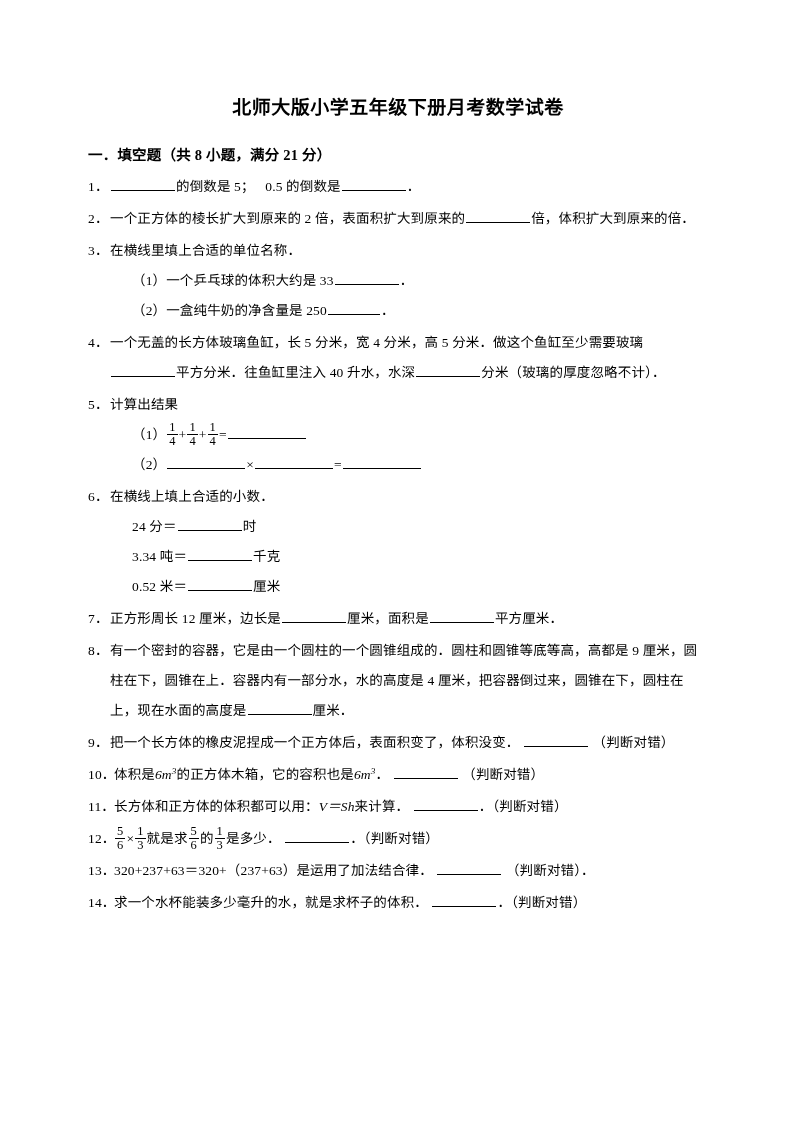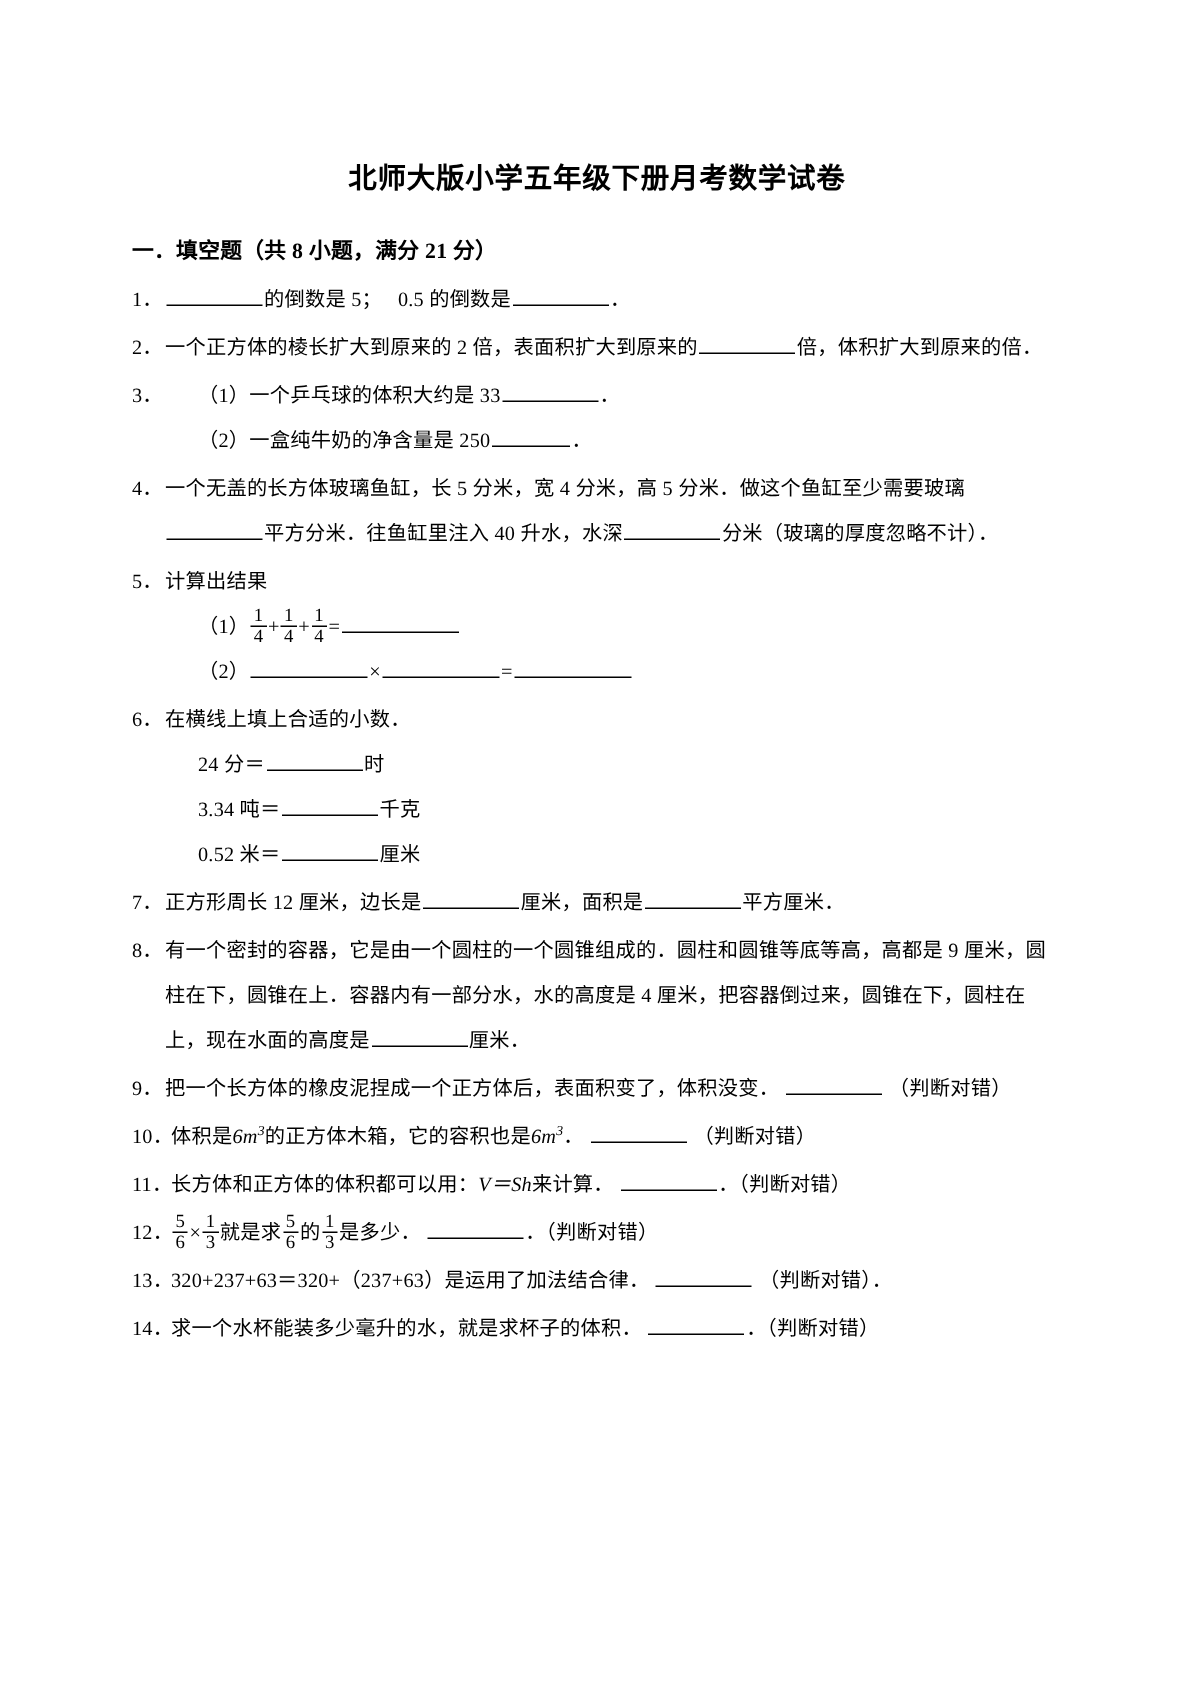--- a/index.html
+++ b/index.html
@@ -15,21 +15,21 @@
     position: relative;
     width: 793px;
     height: 1122px;
     background: #ffffff;
     overflow: hidden;
     box-sizing: border-box;
   }
   .content {
     position: absolute;
     left: 88px;
-    top: 12px;
+    top: 0;
     width: 620px;
   }
 
   
   .doc-title {
     text-align: center;
     font-size: 19px;
     font-weight: bold;
     letter-spacing: 0.5px;
     margin: 0;
@@ -133,20 +133,21 @@
 
     <div class="q">
       <span class="q-num">2．</span>
       <span class="q-body">
         <span>一个正方体的棱长扩大到原来的 2 倍，表面积扩大到原来的</span><span class="blank w-lg"></span><span>倍，体积扩大到原来的</span><span>倍．</span>
       </span>
     </div>
 
     <div class="q">
       <span class="q-num">3．</span>
+      <span class="q-body">在横线里填上合适的单位名称．</span>
       <span class="subline">
         <span>（1）一个乒乓球的体积大约是 33</span><span class="blank w-lg"></span><span>．</span>
       </span>
       <span class="subline">
         <span>（2）一盒纯牛奶的净含量是 250</span><span class="blank w-md"></span><span>．</span>
       </span>
     </div>
 
     <div class="q">
       <span class="q-num">4．</span>

